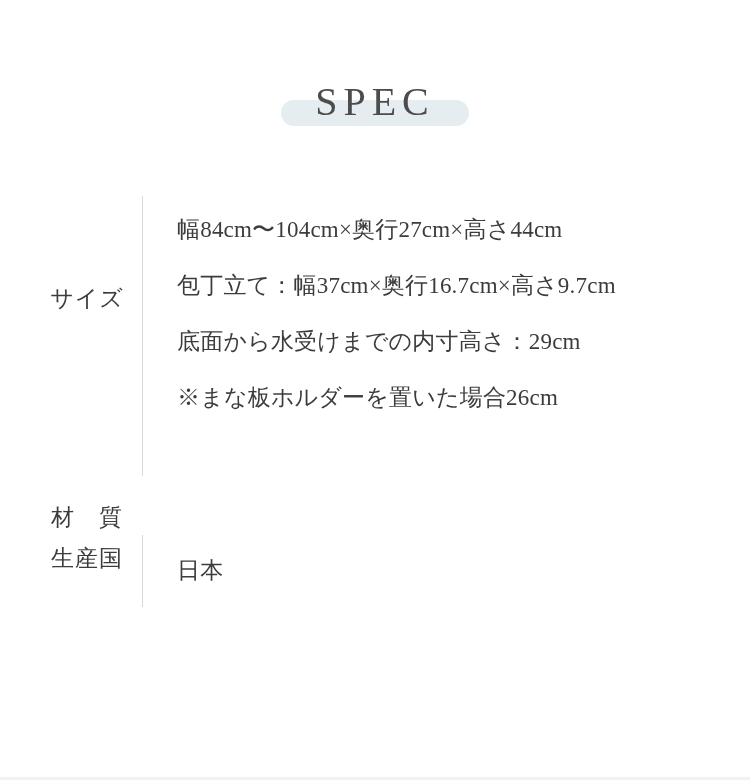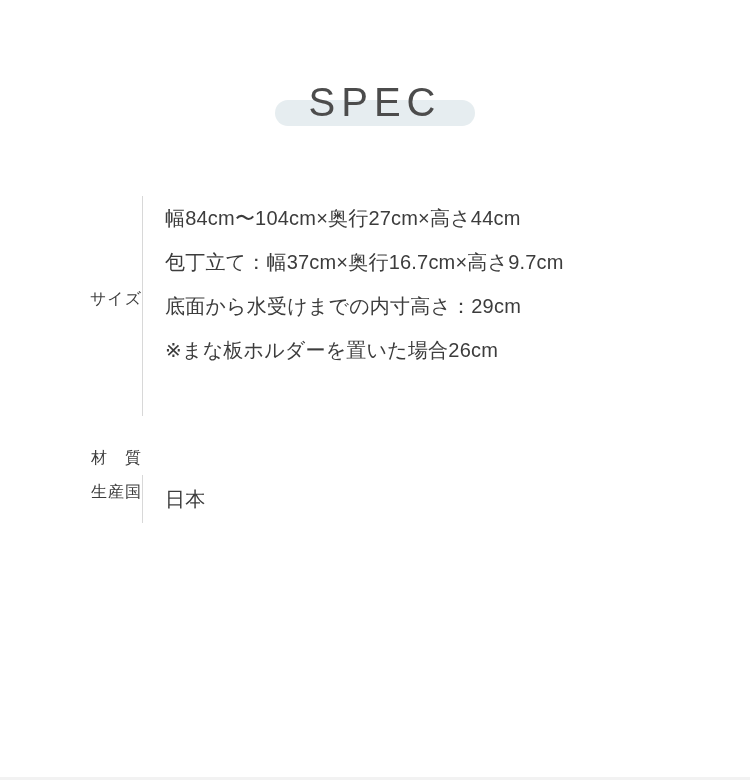--- a/index.html
+++ b/index.html
@@ -12,20 +12,21 @@
     background: #ffffff;
     font-family: "Liberation Sans", "DejaVu Sans", sans-serif;
     color: #333333;
     overflow: hidden;
   }
   .page {
     position: relative;
     width: 750px;
     height: 780px;
     box-sizing: border-box;
+    font-family: Liberation Serif, serif;
   }
 
   
   .title-wrap {
     position: absolute;
     top: 76px;
     left: 0;
     width: 750px;
     text-align: center;
   }
@@ -62,45 +63,45 @@
     left: 30px;
     width: 690px;
   }
   .spec-row {
     display: flex;
     align-items: flex-start;
   }
   .spec-label {
     width: 112px;
     flex: 0 0 112px;
-    font-size: 16px;
+    font-size: 23px;
     color: #3c3c3c;
     line-height: 34px;
-    text-align: right;
+    text-align: center;
     padding-left: 2px;
     box-sizing: border-box;
     letter-spacing: 1px;
   }
   .spec-value {
     flex: 1 1 auto;
     border-left: 1px solid #d8d8d8;
     padding-left: 22px;
     box-sizing: border-box;
   }
   .spec-value p {
-    margin: 0;
-    font-size: 20px;
+    margin: 12px;
+    font-size: 23px;
     line-height: 44px;
     color: #3c3c3c;
     white-space: nowrap;
     letter-spacing: 0.2px;
   }
   .row-size .spec-label { margin-top: 86px; }
   .row-material .spec-label { margin-top: 25px; }
-  .row-origin .spec-label { margin-top: 0px; }
+  .row-origin .spec-label { margin-top: 7px; }
 
   .gap-block {
     height: 44px;
   }
   .spec-value.pad-origin p {
     line-height: 48px;
   }
 
   
   .bottom-rule {

